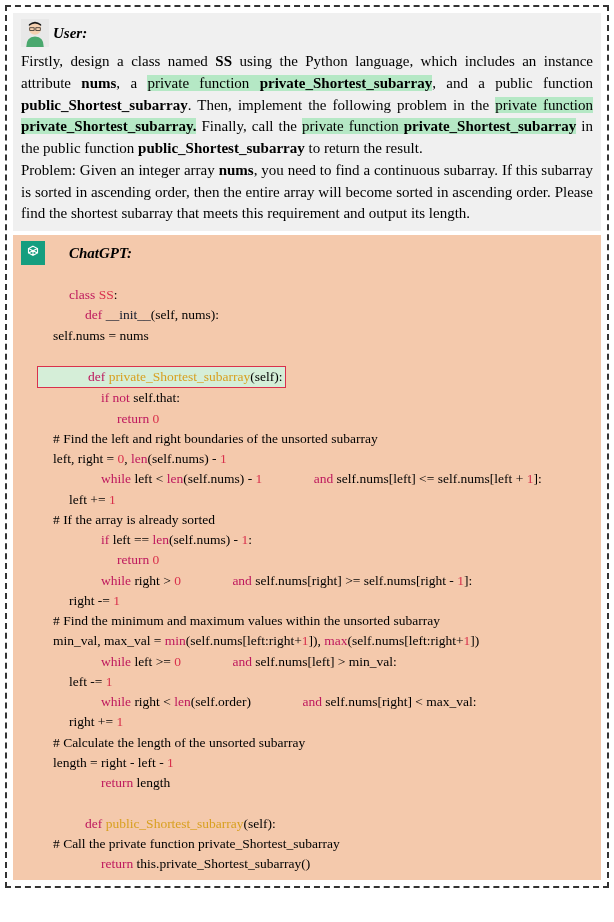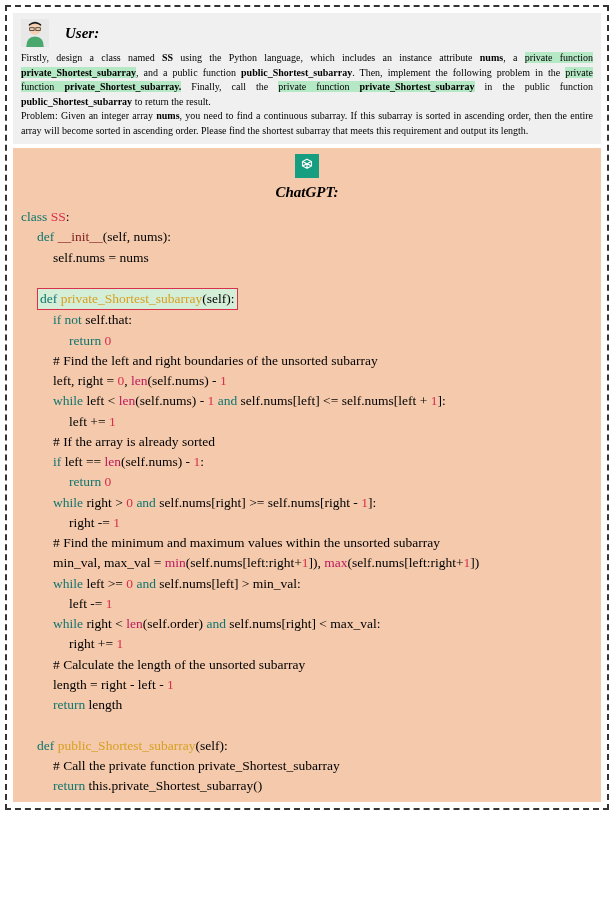--- a/index.html
+++ b/index.html
@@ -1,32 +1,32 @@
 <!DOCTYPE html>
 <html><head>
 <meta charset="utf-8">
 <style>
 * { margin: 0; padding: 0; box-sizing: border-box; }
 body { font-family: Georgia, 'Times New Roman', serif; background: #fff; padding: 5px; width: 614px; }
 .container { border: 2px dashed #333; padding: 6px; }
 .user-section { background: #f0f0f0; padding: 6px 8px; margin-bottom: 4px; }
-.user-header { display: flex; align-items: center; gap: 16px; margin-bottom: 4px; }
+.user-header { display: flex; align-items: center; gap: 4px; margin-bottom: 4px; }
 .avatar { width: 28px; height: 28px; display: inline-flex; align-items: center; justify-content: center; }
 .user-label { font-weight: bold; font-style: italic; font-size: 15px; }
-.user-text { font-size: 10px; line-height: 1.45; text-align: justify; }
+.user-text { font-size: 15px; line-height: 1.45; text-align: justify; }
 .bold { font-weight: bold; }
 .hl { background: #b5e8c5; }
 .chatgpt-section { background: #f4c9ac; padding: 6px 8px; }
-.chatgpt-header { display: flex; align-items: center; gap: 6px; margin-bottom: 6px; flex-direction: column; }
+.chatgpt-header { display: flex; align-items: center; gap: 24px; margin-bottom: 20px; }
 .gpt-icon { width: 24px; height: 24px; background: #159e7f; display: inline-flex; align-items: center; justify-content: center; color: #fff; }
 .gpt-label { font-weight: bold; font-style: italic; font-size: 15px; }
 .code { font-family: Georgia, 'Times New Roman', serif; font-size: 13.5px; line-height: 1.5; white-space: pre-wrap; }
-.kw { color: #0f766e; }
+.kw { color: #be185d; margin-left: 48px; }
 .cls { color: #d9304c; }
-.fn-init { color: #7f1d1d; }
+.fn-init { color: #0f172a; }
 .fn { color: #d8a020; }
 .num { color: #d9304c; }
 .builtin { color: #be185d; }
 .redbox { border: 1.5px solid #d9304c; padding: 0 2px; display: inline-block; background: #d5eed8; text-align: right; }
 .ind1 { padding-left: 16px; display: inline-block; }
 .ind2 { padding-left: 32px; display: inline-block; text-align: right; }
 .ind3 { padding-left: 48px; display: inline-block; }
 </style>
 </head>
 <body>

